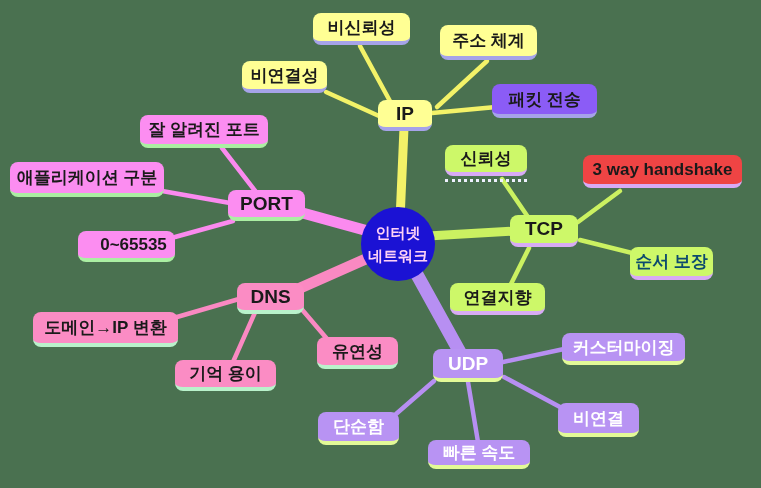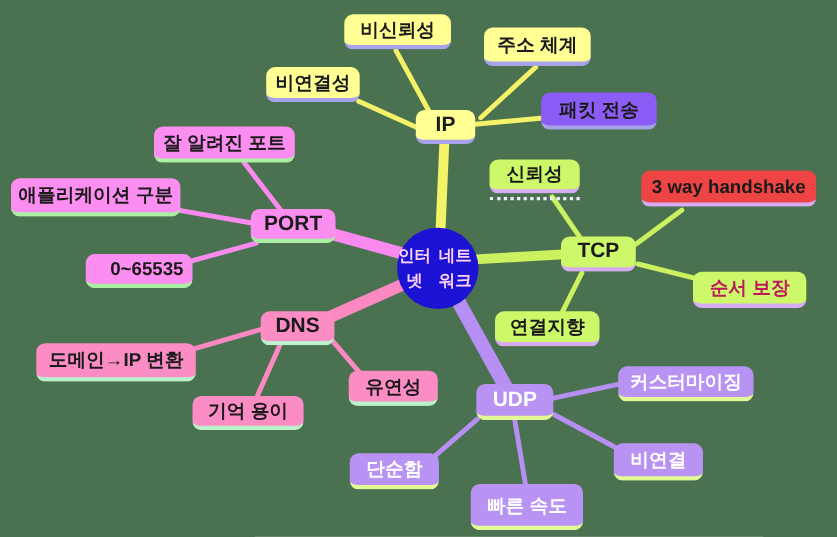--- a/index.html
+++ b/index.html
@@ -15,21 +15,21 @@
     white-space:nowrap;letter-spacing:0px;
     border-bottom:4px solid transparent;
   }
   .node.branch{font-size:19px;}
   .dotted-line{
     position:absolute;height:0;
     border-top:3px dotted #eef0ff;
   }
   #center-node{
     position:absolute;border-radius:50%;
-    display:flex;flex-direction:row;align-items:center;justify-content:center;
+    display:flex;flex-direction:column;align-items:center;justify-content:center;
     font-weight:bold;font-size:15px;line-height:1.55;text-align:center;
   }
 </style>
 </head>
 <body>
 
 <div id="stage" style="background: rgb(74, 113, 80);">
   <svg id="edges" xmlns="http://www.w3.org/2000/svg">
       <line x1="400" y1="220" x2="404" y2="128" stroke="#f3f268" stroke-width="9" stroke-linecap="round"></line>
       <line x1="360" y1="46" x2="391" y2="103" stroke="#f3f268" stroke-width="4.5" stroke-linecap="round"></line>
@@ -58,33 +58,33 @@
   <div id="nodes">
       <div class="node branch" style="left: 378px; top: 100px; width: 54px; height: 31px; background: rgb(255, 255, 148); border-bottom-color: rgb(166, 163, 233); color: rgb(26, 26, 26);">IP</div>
       <div class="node" style="left: 313px; top: 13px; width: 97px; height: 32px; background: rgb(255, 255, 148); border-bottom-color: rgb(166, 163, 233); color: rgb(26, 26, 26);">비신뢰성</div>
       <div class="node" style="left: 440px; top: 25px; width: 97px; height: 35px; background: rgb(255, 255, 148); border-bottom-color: rgb(166, 163, 233); color: rgb(26, 26, 26);">주소 체계</div>
       <div class="node" style="left: 242px; top: 61px; width: 85px; height: 32px; background: rgb(255, 255, 148); border-bottom-color: rgb(166, 163, 233); color: rgb(26, 26, 26);">비연결성</div>
       <div class="node" style="left: 492px; top: 84px; width: 105px; height: 34px; background: #8b5cf6; border-bottom-color: rgb(166, 163, 233); color: rgb(26, 26, 26);">패킷 전송</div>
       <div class="node branch" style="left: 510px; top: 215px; width: 68px; height: 32px; background: rgb(205, 248, 105); border-bottom-color: rgb(216, 171, 245); color: rgb(26, 26, 26);">TCP</div>
       <div class="node" style="left: 445px; top: 145px; width: 82px; height: 31px; background: rgb(205, 248, 105); border-bottom-color: rgb(216, 171, 245); color: rgb(26, 26, 26);">신뢰성</div>
       <div class="dotted-line" style="left: 445px; top: 179px; width: 82px;"></div>
       <div class="node" style="left: 583px; top: 155px; width: 159px; height: 33px; background: #ef4444; border-bottom-color: rgb(216, 171, 245); color: rgb(26, 26, 26);">3 way handshake</div>
-      <div class="node" style="left: 630px; top: 247px; width: 103px; height: 33px; background: rgb(205, 248, 105); border-bottom-color: rgb(216, 171, 245); color: #be185d;">순서 보장</div>
+      <div class="node" style="left: 630px; top: 247px; width: 83px; height: 33px; background: rgb(205, 248, 105); border-bottom-color: rgb(216, 171, 245); color: #0c4a6e;">순서 보장</div>
       <div class="node" style="left: 450px; top: 283px; width: 95px; height: 32px; background: rgb(205, 248, 105); border-bottom-color: rgb(216, 171, 245); color: rgb(26, 26, 26);">연결지향</div>
       <div class="node branch" style="left: 228px; top: 190px; width: 77px; height: 31px; background: rgb(252, 141, 241); border-bottom-color: rgb(171, 239, 163); color: rgb(26, 26, 26);">PORT</div>
       <div class="node" style="left: 140px; top: 115px; width: 128px; height: 33px; background: rgb(252, 141, 241); border-bottom-color: rgb(171, 239, 163); color: rgb(26, 26, 26);">잘 알려진 포트</div>
       <div class="node" style="left: 10px; top: 162px; width: 154px; height: 35px; background: rgb(252, 141, 241); border-bottom-color: rgb(171, 239, 163); color: rgb(26, 26, 26);">애플리케이션 구분</div>
       <div class="node" style="left: 78px; top: 231px; width: 97px; height: 31px; background: rgb(252, 141, 241); border-bottom-color: rgb(171, 239, 163); color: rgb(26, 26, 26); padding-left: 14px;">0~65535</div>
       <div class="node branch" style="left: 237px; top: 283px; width: 67px; height: 31px; background: rgb(251, 140, 196); border-bottom-color: rgb(185, 242, 203); color: rgb(26, 26, 26);">DNS</div>
       <div class="node" style="left: 33px; top: 312px; width: 145px; height: 35px; background: rgb(251, 140, 196); border-bottom-color: rgb(185, 242, 203); color: rgb(26, 26, 26);">도메인→IP 변환</div>
       <div class="node" style="left: 175px; top: 360px; width: 101px; height: 31px; background: rgb(251, 140, 196); border-bottom-color: rgb(185, 242, 203); color: rgb(26, 26, 26);">기억 용이</div>
       <div class="node" style="left: 317px; top: 337px; width: 81px; height: 32px; background: rgb(251, 140, 196); border-bottom-color: rgb(185, 242, 203); color: rgb(26, 26, 26);">유연성</div>
       <div class="node branch" style="left: 433px; top: 349px; width: 70px; height: 33px; background: rgb(184, 147, 243); border-bottom-color: rgb(227, 250, 151); color: rgb(255, 255, 255);">UDP</div>
       <div class="node" style="left: 562px; top: 333px; width: 123px; height: 32px; background: rgb(184, 147, 243); border-bottom-color: rgb(227, 250, 151); color: rgb(255, 255, 255);">커스터마이징</div>
       <div class="node" style="left: 558px; top: 403px; width: 81px; height: 34px; background: rgb(184, 147, 243); border-bottom-color: rgb(227, 250, 151); color: rgb(255, 255, 255);">비연결</div>
       <div class="node" style="left: 318px; top: 412px; width: 81px; height: 33px; background: rgb(184, 147, 243); border-bottom-color: rgb(227, 250, 151); color: rgb(255, 255, 255);">단순함</div>
-      <div class="node" style="left: 428px; top: 440px; width: 102px; height: 42px; background: rgb(184, 147, 243); border-bottom-color: rgb(227, 250, 151); color: rgb(255, 255, 255);">빠른 속도</div>
+      <div class="node" style="left: 428px; top: 440px; width: 102px; height: 29px; background: rgb(184, 147, 243); border-bottom-color: rgb(227, 250, 151); color: rgb(255, 255, 255);">빠른 속도</div>
     </div>
   <div id="center-node" style="left: 361px; top: 207px; width: 74px; height: 74px; background: rgb(27, 18, 212); color: rgb(255, 210, 246);">
       <span>인터넷</span>
       <span>네트워크</span>
     </div>
 </div>
 
 </body></html>

